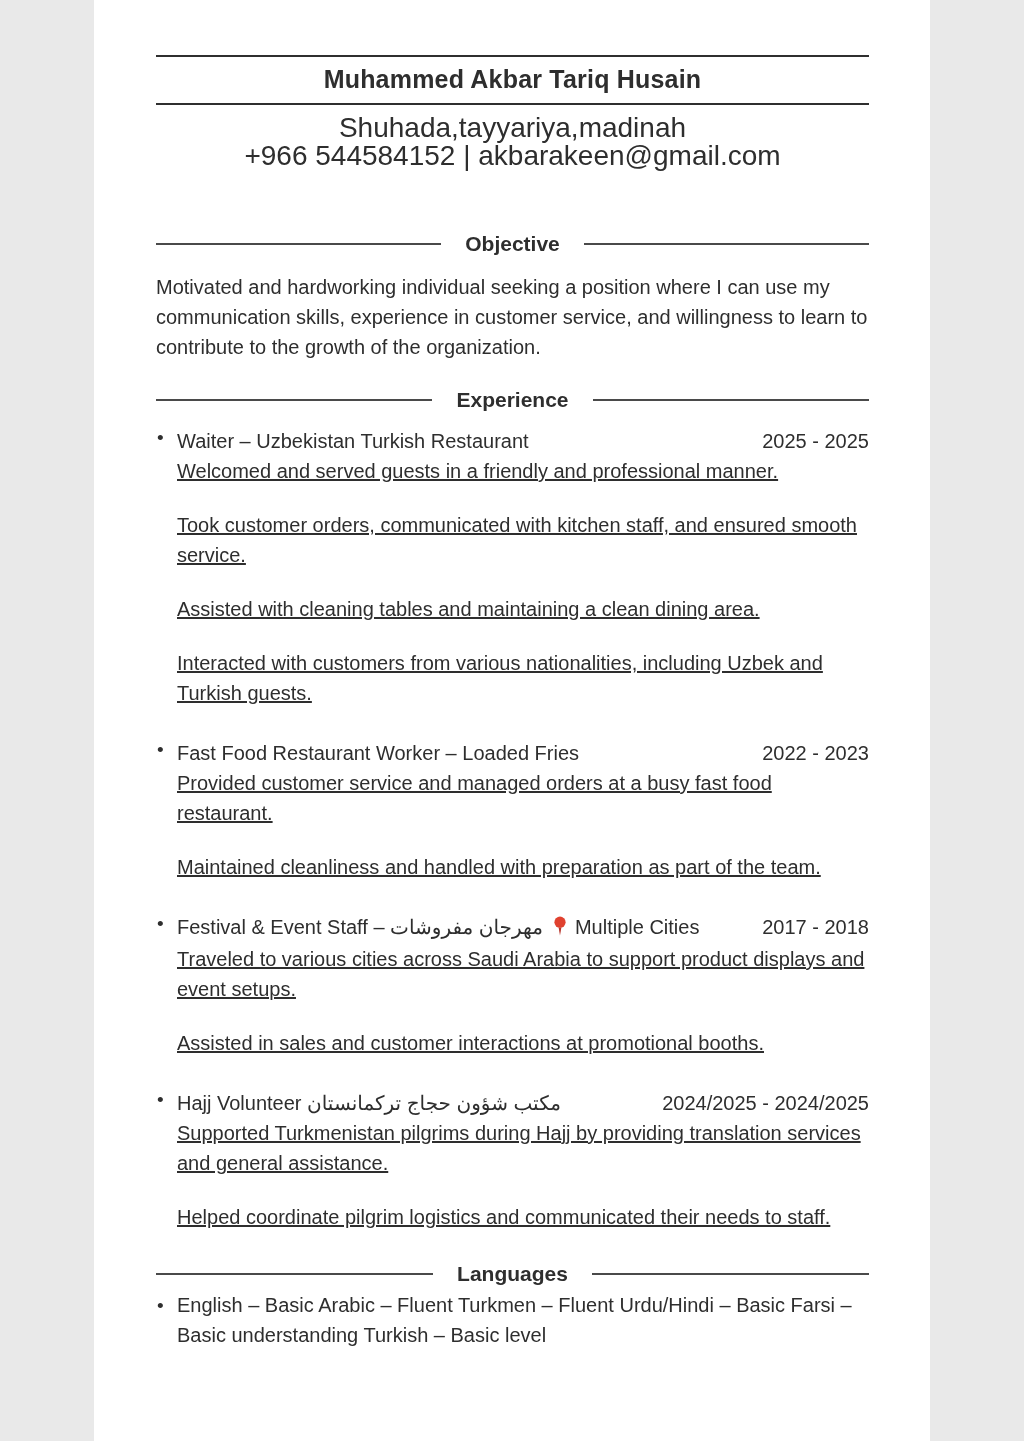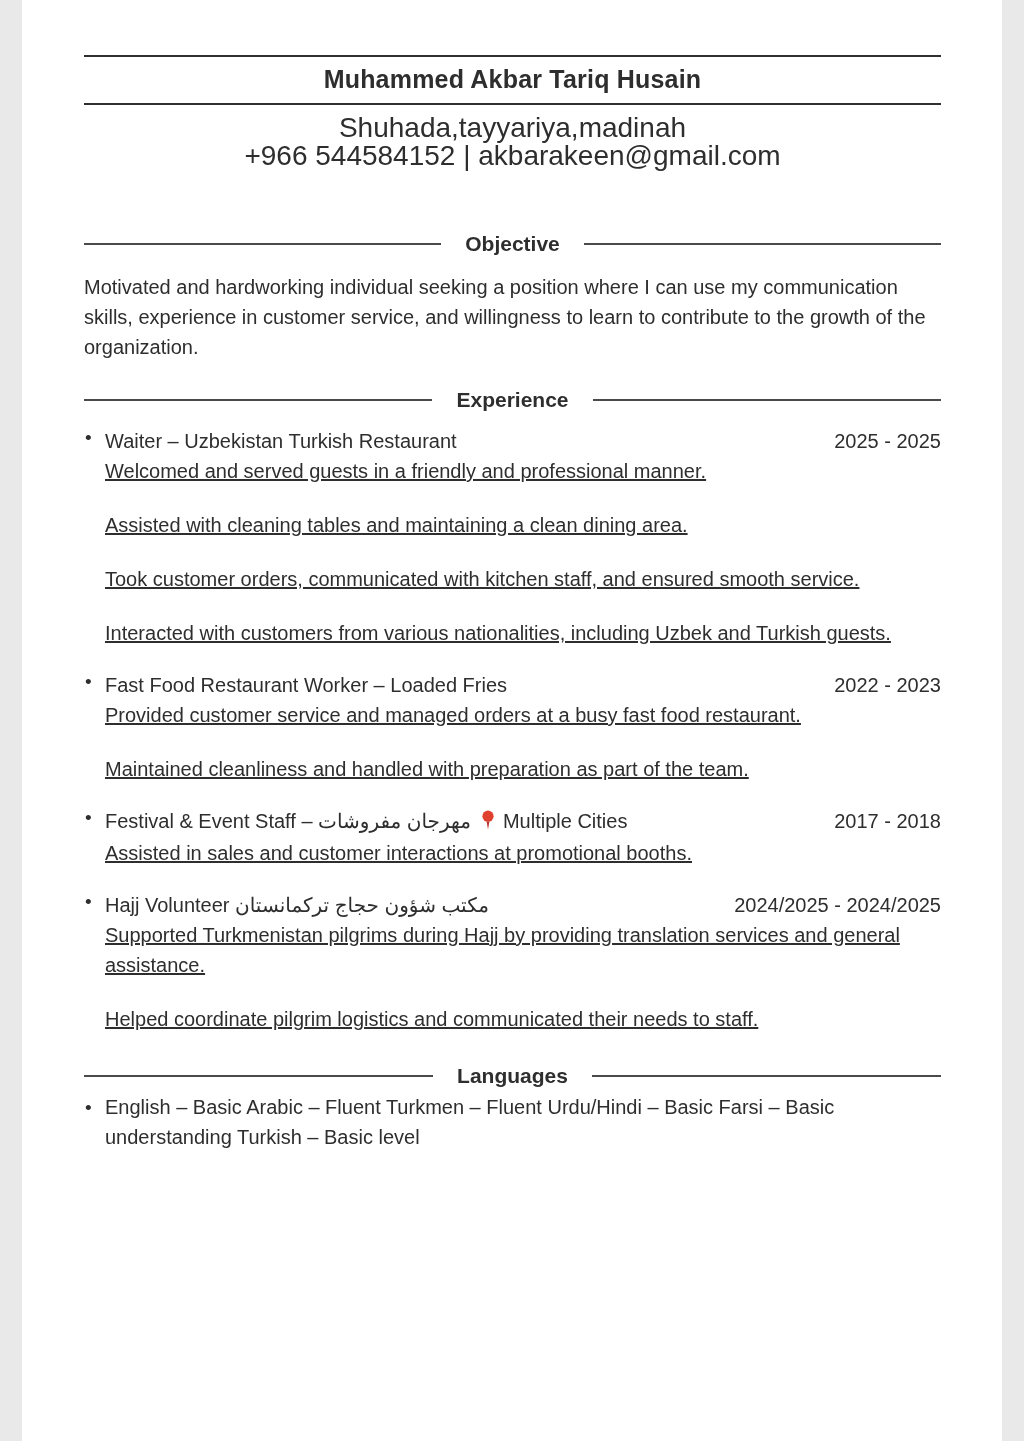--- a/index.html
+++ b/index.html
@@ -1,20 +1,20 @@
 <!DOCTYPE html>
 <html><head>
 <meta charset="utf-8">
 <style>
   * { margin:0; padding:0; box-sizing:border-box; }
   html,body { background:#e9e9e9; }
   body { font-family:"Liberation Sans", sans-serif; color:#2e2e2e; }
 
   .page {
-    width:980px; height:1441px; margin:0 auto;
+    width:836px; height:1441px; margin:0 auto;
     background:#ffffff;
     padding:55px 61px 0 62px;
     overflow:hidden;
   }
 
   
   .name-block {
     border-top:2px solid #2f2f2f;
     border-bottom:2px solid #2f2f2f;
     text-align:center;
@@ -33,21 +33,21 @@
 
   .heading-objective  { margin-top:62px; margin-bottom:16px; }
   .heading-experience { margin-top:26px; margin-bottom:14px;justify-content:center; }
   .heading-languages  { margin-top:30px; }
 
   
   .para { font-size:20px; line-height:30px; }
 
   
   .job-list { list-style:none; }
-  .job { position:relative; padding-left:21px; margin-top:22px; }
+  .job { position:relative; padding-left:21px; margin-top:30px; }
   .job:first-child { margin-top:4px; }
   .job::before {
     content:"•"; position:absolute; left:1px; top:1px;
     font-size:19px; color:#2e2e2e;
   }
   .job-head {
     display:flex; justify-content:space-between; align-items:baseline; gap:24px;
   }
   .job-title { font-size:20px; line-height:30px; font-weight:500; }
   .job-dates { font-size:20px; line-height:30px; white-space:nowrap; }
@@ -90,22 +90,22 @@
   </div>
 
   <ul class="job-list">
 
     <li class="job">
       <div class="job-head">
         <span class="job-title">Waiter – Uzbekistan Turkish Restaurant</span>
         <span class="job-dates">2025 - 2025</span>
       </div>
       <p>Welcomed and served guests in a friendly and professional manner.</p>
+      <p>Took customer orders, communicated with kitchen staff, and ensured smooth service.</p>
       <p>Assisted with cleaning tables and maintaining a clean dining area.</p>
-      <p>Took customer orders, communicated with kitchen staff, and ensured smooth service.</p>
       <p>Interacted with customers from various nationalities, including Uzbek and Turkish guests.</p>
     </li>
 
     <li class="job">
       <div class="job-head">
         <span class="job-title">Fast Food Restaurant Worker – Loaded Fries</span>
         <span class="job-dates">2022 - 2023</span>
       </div>
       <p>Provided customer service and managed orders at a busy fast food restaurant.</p>
       <p>Maintained cleanliness and handled with preparation as part of the team.</p>
@@ -114,20 +114,21 @@
     <li class="job">
       <div class="job-head">
         <span class="job-title">
           <span>Festival &amp; Event Staff – مهرجان مفروشات</span><span class="pin"><svg width="14" height="20" viewBox="0 0 14 20">
                 <circle cx="7" cy="6.2" r="5.6" fill="#e0412f"></circle>
                 <path d="M7 11.5 L8.4 11.5 L7 19.5 L5.6 11.5 Z" fill="#b8342a"></path>
               </svg></span><span>Multiple Cities</span>
         </span>
         <span class="job-dates">2017 - 2018</span>
       </div>
+      <p>Traveled to various cities across Saudi Arabia to support product displays and event setups.</p>
       <p>Assisted in sales and customer interactions at promotional booths.</p>
     </li>
 
     <li class="job">
       <div class="job-head">
         <span class="job-title">Hajj Volunteer مكتب شؤون حجاج تركمانستان</span>
         <span class="job-dates">2024/2025 - 2024/2025</span>
       </div>
       <p>Supported Turkmenistan pilgrims during Hajj by providing translation services and general assistance.</p>
       <p>Helped coordinate pilgrim logistics and communicated their needs to staff.</p>

